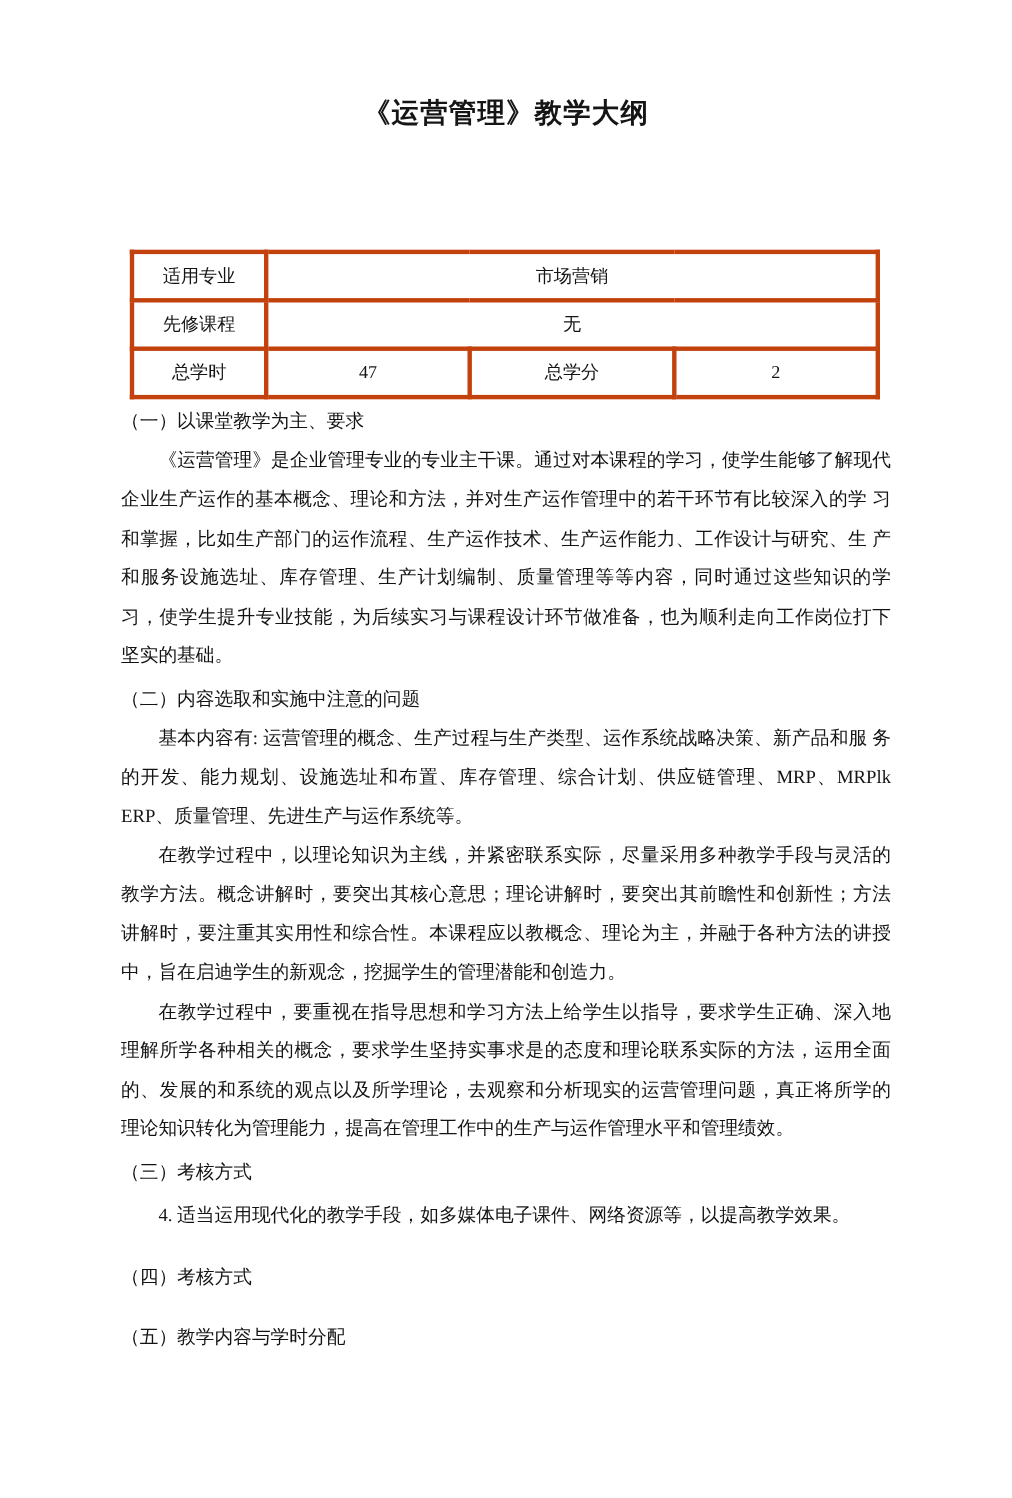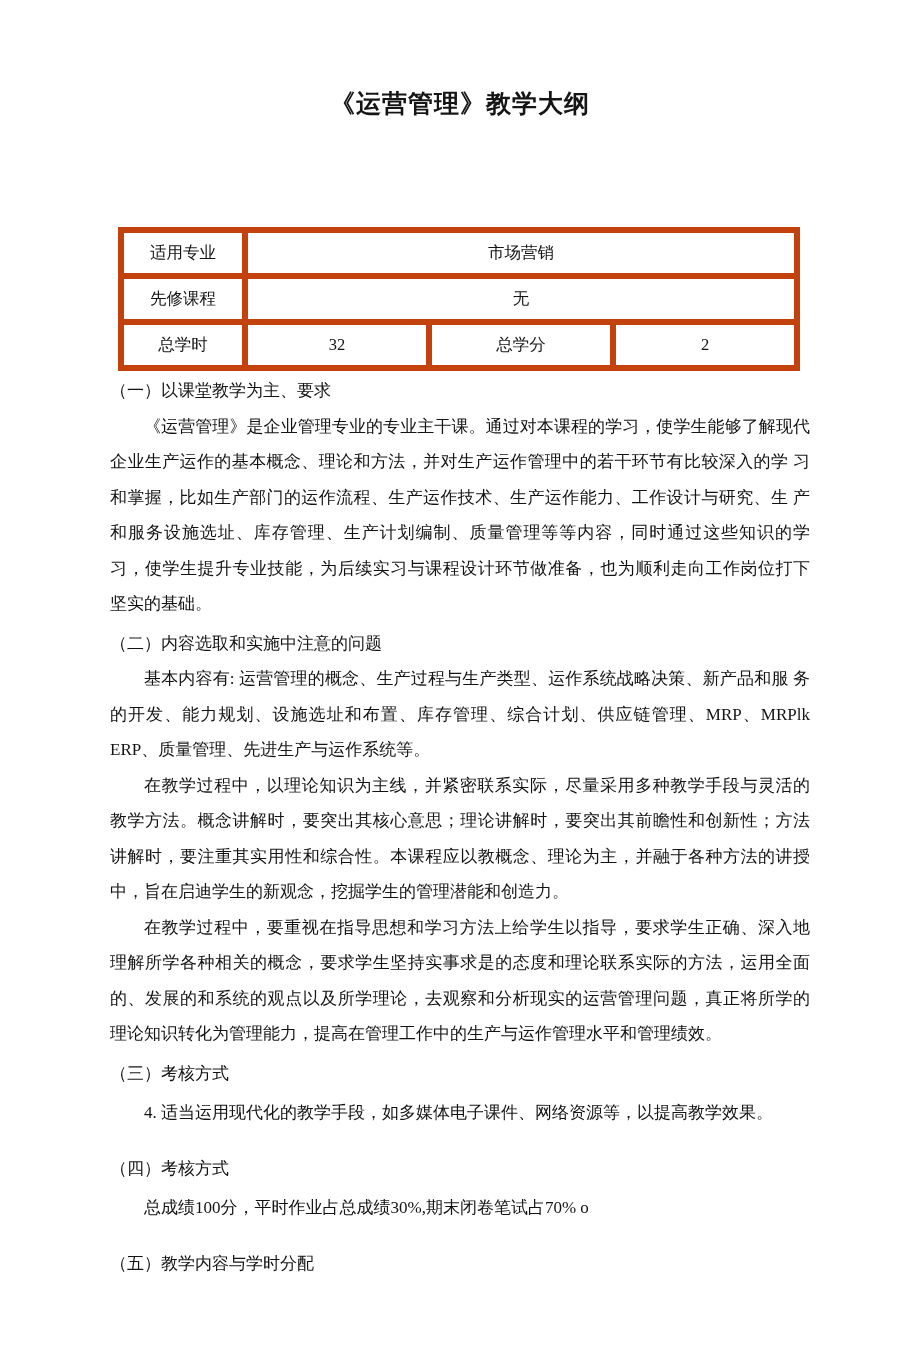--- a/index.html
+++ b/index.html
@@ -46,21 +46,21 @@
     padding-right: 120px;
   }
   table.info-table {
     border-collapse: collapse;
     width: 682px;
     table-layout: fixed;
     font-size: 16.5px;
     color: #141414;
   }
   table.info-table td {
-    border: 6px solid #c2410c;
+    border: 4px solid #c2410c;
     height: 36px;
     text-align: center;
     vertical-align: middle;
     padding: 2px 4px;
     line-height: 1.2;
     font-family: "Liberation Serif", "DejaVu Serif", serif;
   }
   td.c-label   { width: 110px; }
   td.c-hours   { width: 200px; }
   td.c-credlab { width: 107px; }
@@ -106,21 +106,21 @@
         <tr>
           <td class="c-label">适用专业</td>
           <td colspan="3">市场营销</td>
         </tr>
         <tr>
           <td class="c-label">先修课程</td>
           <td colspan="3">无</td>
         </tr>
         <tr>
           <td class="c-label">总学时</td>
-          <td class="c-hours">32</td>
+          <td class="c-hours">47</td>
           <td class="c-credlab">总学分</td>
           <td>2</td>
         </tr>
       </tbody>
     </table>
   </div>
 
   <div class="body-block">
 
     <p class="tx heading">（一）以课堂教学为主、要求</p>
@@ -128,18 +128,17 @@
 
     <p class="tx heading gap-sm">（二）内容选取和实施中注意的问题</p>
     <p class="tx para">基本内容有: 运营管理的概念、生产过程与生产类型、运作系统战略决策、新产品和服 务的开发、能力规划、设施选址和布置、库存管理、综合计划、供应链管理、MRP、MRPlk ERP、质量管理、先进生产与运作系统等。</p>
     <p class="tx para">在教学过程中，以理论知识为主线，并紧密联系实际，尽量采用多种教学手段与灵活的 教学方法。概念讲解时，要突出其核心意思；理论讲解时，要突出其前瞻性和创新性；方法 讲解时，要注重其实用性和综合性。本课程应以教概念、理论为主，并融于各种方法的讲授 中，旨在启迪学生的新观念，挖掘学生的管理潜能和创造力。</p>
     <p class="tx para">在教学过程中，要重视在指导思想和学习方法上给学生以指导，要求学生正确、深入地 理解所学各种相关的概念，要求学生坚持实事求是的态度和理论联系实际的方法，运用全面 的、发展的和系统的观点以及所学理论，去观察和分析现实的运营管理问题，真正将所学的 理论知识转化为管理能力，提高在管理工作中的生产与运作管理水平和管理绩效。</p>
 
     <p class="tx heading gap-sm">（三）考核方式</p>
     <p class="tx listitem gap-sm">4. 适当运用现代化的教学手段，如多媒体电子课件、网络资源等，以提高教学效果。</p>
 
     <p class="tx heading gap-md">（四）考核方式</p>
-    <p class="tx para gap-sm">总成绩100分，平时作业占总成绩30%,期末闭卷笔试占70% o</p>
 
     <p class="tx heading gap-md">（五）教学内容与学时分配</p>
 
   </div>
 </div>
 
 </body></html>

